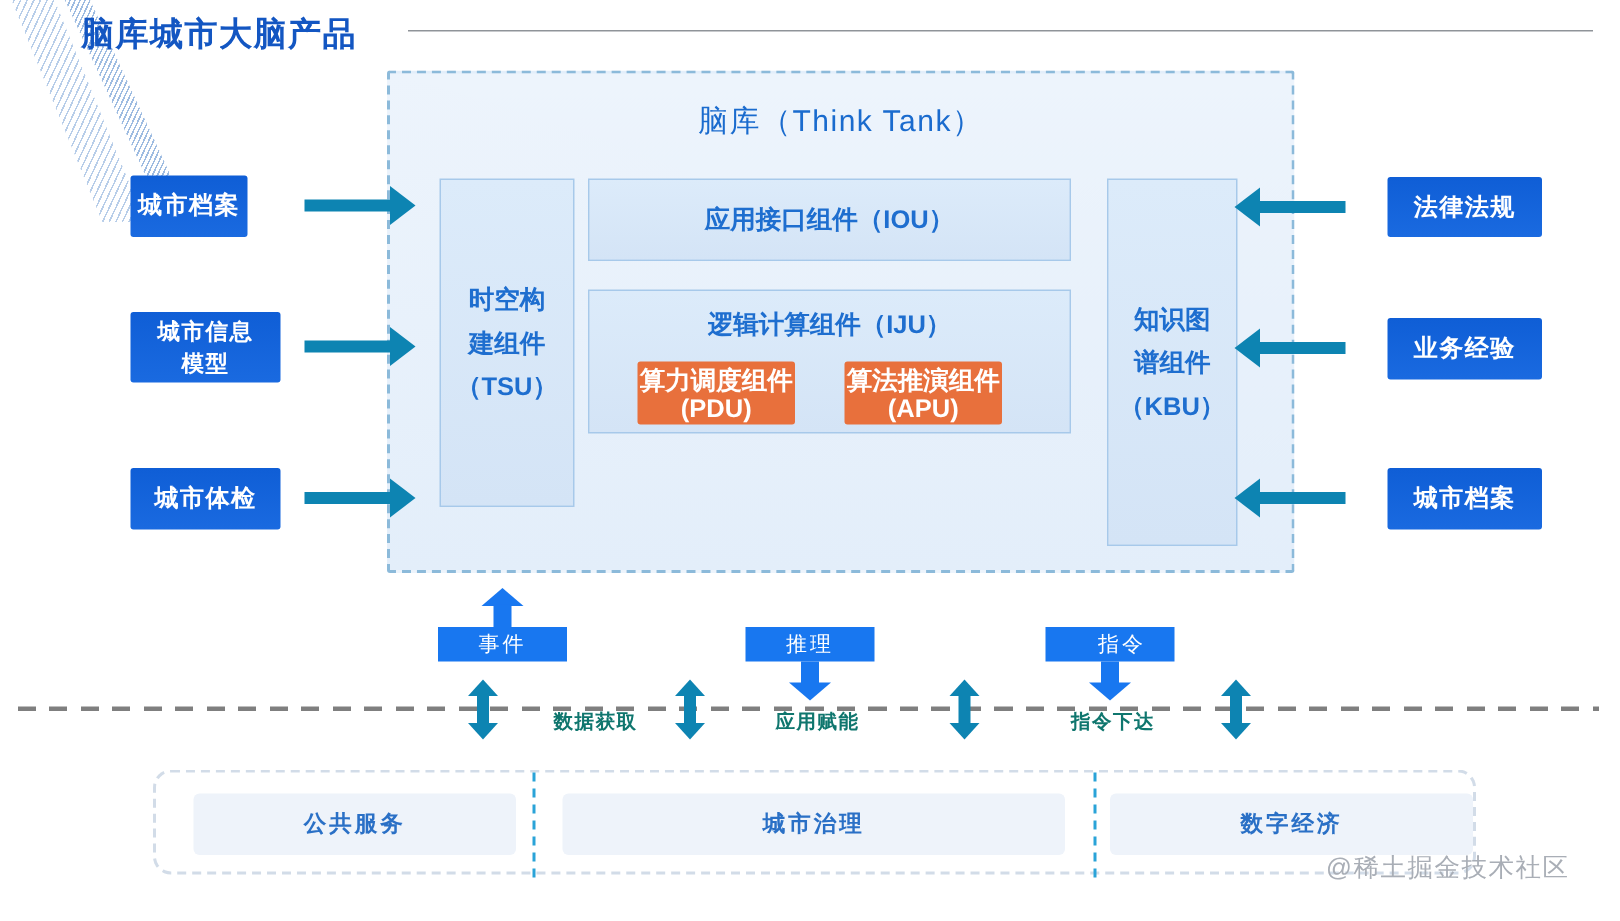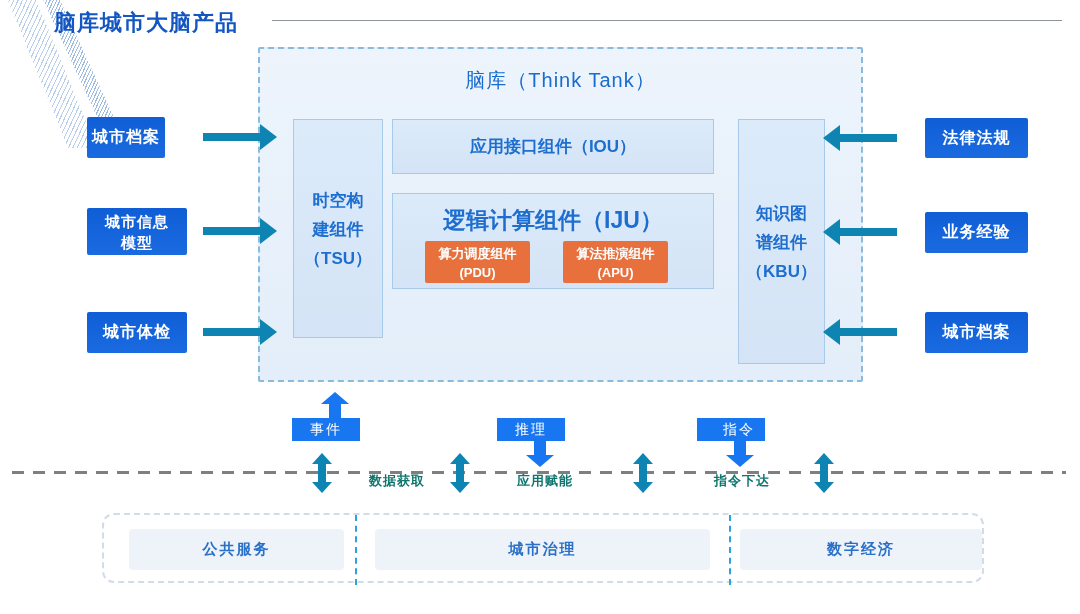--- a/index.html
+++ b/index.html
@@ -27,23 +27,23 @@
   .comp { position:absolute; background:linear-gradient(180deg,#dcebfa,#d4e4f6);
           border:1px solid #a7c9ea; color:#1e6ecf; font-weight:bold; }
   .comp-tsu { left:19px; top:70px; width:90px; height:219px;margin-left:14px; }
   .comp-kbu { left:478px; top:70px; width:87px; height:245px; }
   .vlines { position:absolute; left:0; top:50%; transform:translateY(-50%); width:100%;
             text-align:center; font-size:17px; line-height:29px; }
   .vlines span { display:block; }
   .comp-iou { left:132px; top:70px; width:322px; height:55px; display:flex; align-items:center; justify-content:center; font-size:17px; }
   .comp-dpu { left:132px; top:260px; width:322px; height:55px; display:flex; align-items:center; justify-content:center; font-size:17px; }
   .comp-iju { left:132px; top:144px; width:322px; height:96px; }
-  .iju-title { position:absolute; top:11px; width:100%; text-align:center; font-size:23px; }
+  .iju-title { position:absolute; top:11px; width:100%; text-align:center; font-size:17px; }
   .sub-orange { position:absolute; top:47px; width:105px; height:42px; background:#e8703c;
-                color:#fff; font-size:13px; font-weight:bold; text-align:center; line-height:19px;
+                color:#fff; font-size:17px; font-weight:bold; text-align:center; line-height:19px;
                 padding-top:3px; border-radius:2px; }
   .sub-pdu { left:32px; } .sub-apu { left:170px; }
 
   
   .side-btn { position:absolute; background:linear-gradient(180deg,#0f5ed6,#1a6ae0); color:#fff;
               font-size:16px; font-weight:bold; display:flex; align-items:center; justify-content:center;
               text-align:center; border-radius:2px; letter-spacing:1px; }
   .lb1 { left:87px; top:117px; width:78px; height:41px; }
   .lb2 { left:87px; top:208px; width:100px; height:47px; font-size:15px; }
   .lb2 .wrap4 { display:inline-block; width:4.6em; line-height:1.4; }
@@ -58,21 +58,21 @@
   .h-arrow.to-right .stem { left:0; width:58px; }
   .h-arrow.to-right .head { position:absolute; right:0; top:0; width:0; height:0;
        border-top:13px solid transparent; border-bottom:13px solid transparent; border-left:17px solid #0d84b2; }
   .h-arrow.to-left .stem { right:0; width:58px; }
   .h-arrow.to-left .head { position:absolute; left:0; top:0; width:0; height:0;
        border-top:13px solid transparent; border-bottom:13px solid transparent; border-right:17px solid #0d84b2; }
   .la1 { left:203px; top:124px; } .la2 { left:203px; top:218px; } .la3 { left:203px; top:319px; }
   .ra1 { left:823px; top:125px; } .ra2 { left:823px; top:219px; } .ra3 { left:823px; top:319px; }
 
   
-  .flow-label { position:absolute; top:418px; width:68px; height:23px; background:#1877f0; color:#fff;
+  .flow-label { position:absolute; top:418px; width:86px; height:23px; background:#1877f0; color:#fff;
                 font-size:14px; display:flex; align-items:center; justify-content:center; letter-spacing:2px; }
   .fl1 { left:292px; } .fl2 { left:497px; } .fl3 { left:697px;padding-left:16px; }
   .v-arrow { position:absolute; width:28px; }
   .v-arrow .vstem { position:absolute; left:8px; width:12px; background:#1877f0; }
   .v-arrow .vhead { position:absolute; left:0; width:0; height:0;
                     border-left:14px solid transparent; border-right:14px solid transparent; }
   .v-up { top:392px; height:26px; }
   .v-up .vhead { top:0; border-bottom:12px solid #1877f0; }
   .v-up .vstem { top:11px; height:15px; }
   .v-down { top:441px; height:26px; }
@@ -236,14 +236,15 @@
   <div class="exchange ex3">指令下达</div>
 
   <div class="domains">
     <div class="domain-box d1">公共服务</div>
     <div class="dsep s1"></div>
     <div class="domain-box d2">城市治理</div>
     <div class="dsep s2"></div>
     <div class="domain-box d3">数字经济</div>
   </div>
 
+  <div class="watermark">@稀土掘金技术社区</div>
 
 </div>
 
 </body></html>

